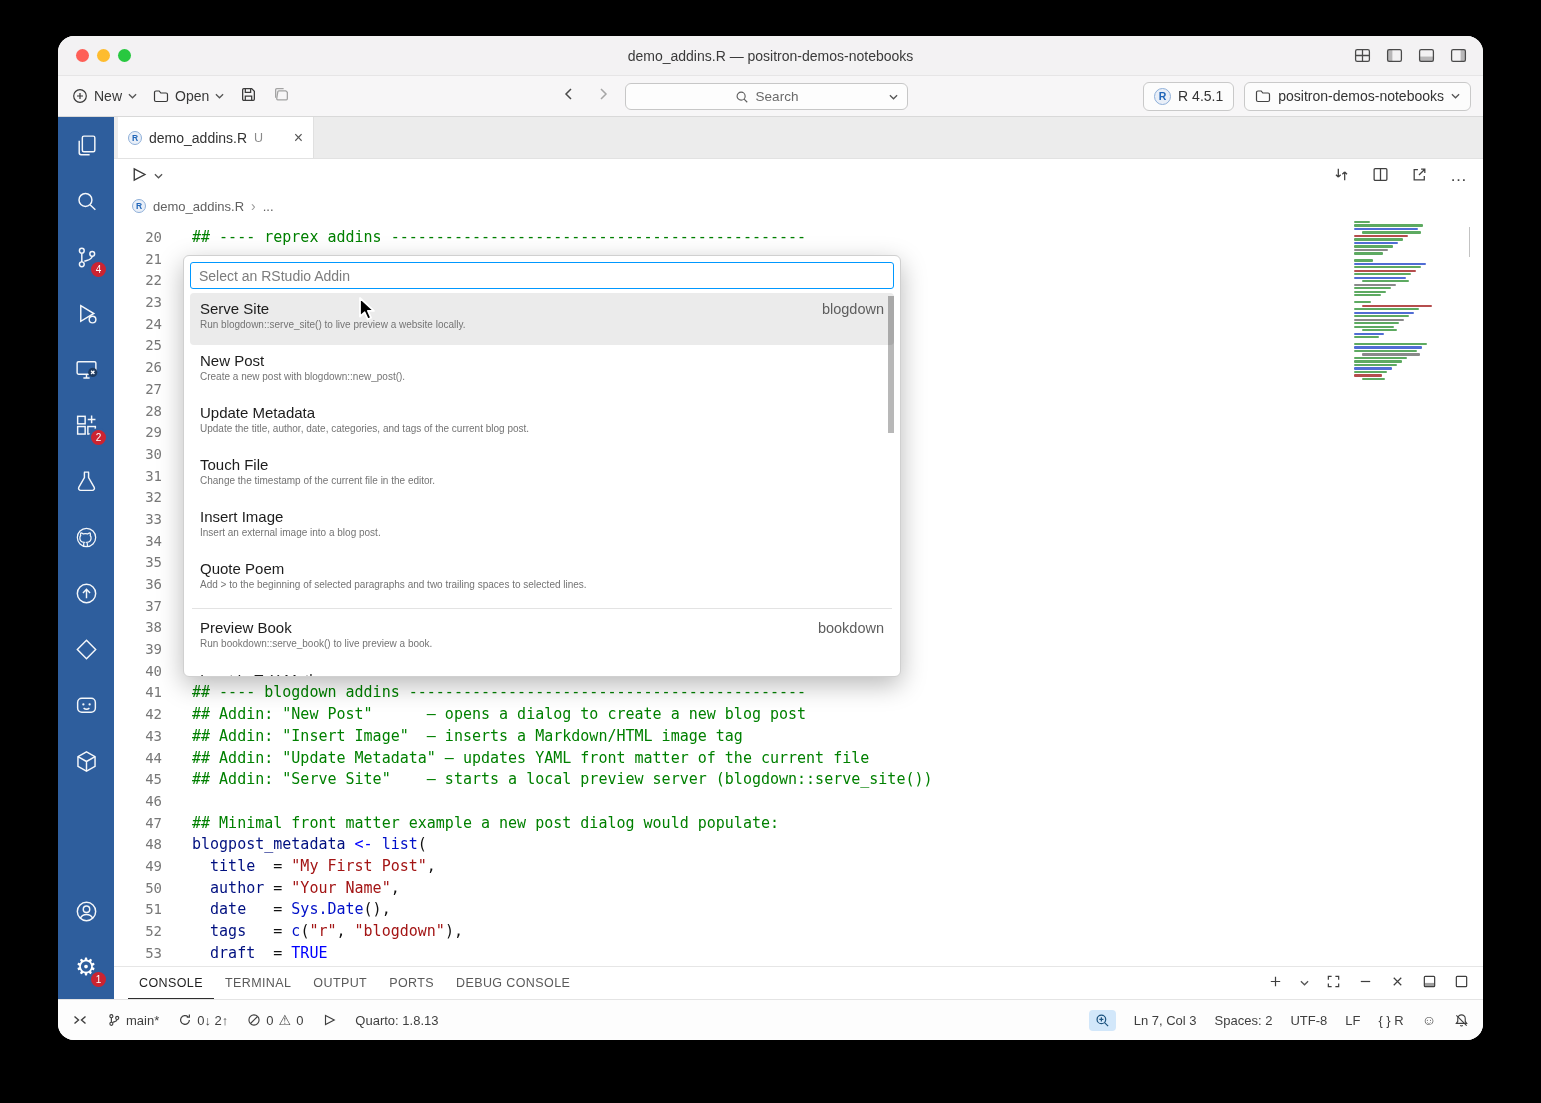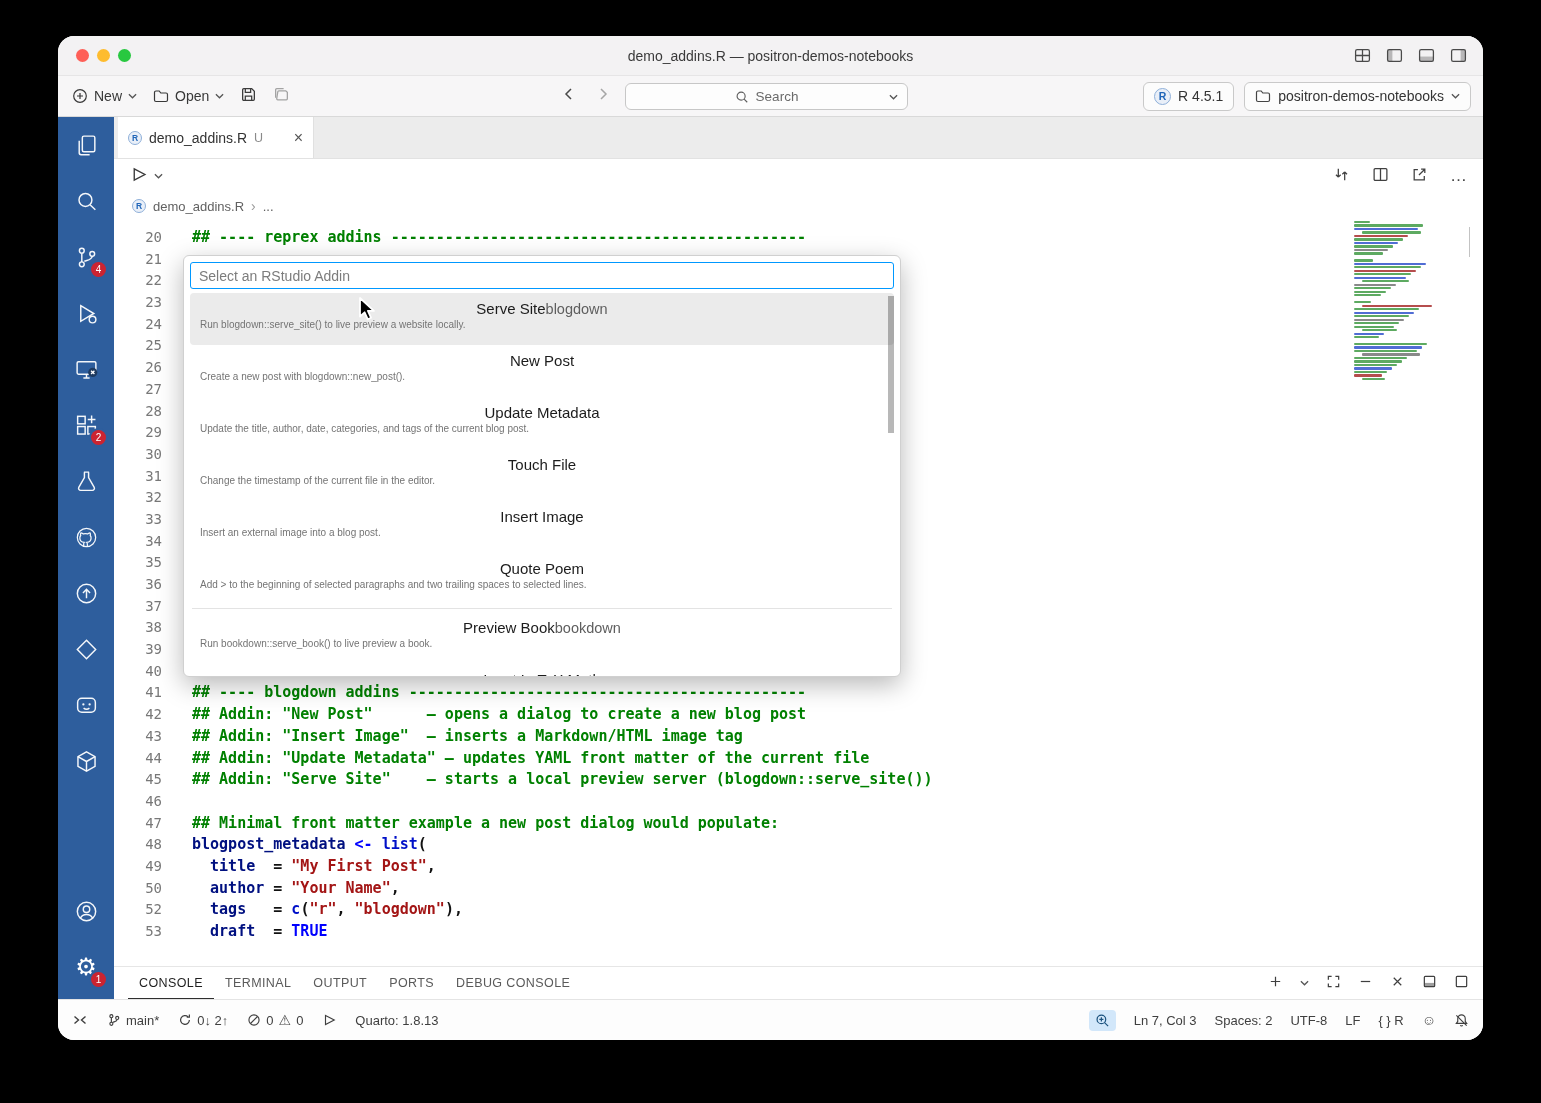--- a/index.html
+++ b/index.html
@@ -47,35 +47,35 @@
   .ed-actions{margin-left:auto;display:flex;gap:22px;align-items:center;color:#414141;}
   .more-dots{font-size:17px;color:#414141;line-height:0.4;}
 
   .breadcrumb{height:26px;background:#fff;display:flex;align-items:center;gap:7px;padding-left:18px;font-size:13px;color:#616161;flex:none;}
   .bc-sep{color:#9a9a9a;font-size:14px;}
 
   .editor{flex:1;background:#fff;position:relative;overflow:hidden;}
   .code-area{padding-top:8px;font-family:"DejaVu Sans Mono",monospace;font-size:15px;}
   .code-line{display:flex;height:21.7px;line-height:21.7px;white-space:pre;}
   .ln{width:48px;flex:none;text-align:right;color:#787878;font-size:14px;}
-  .lt{padding-left:30px;white-space:pre;color:#111;font-weight:bold;}
+  .lt{padding-left:30px;white-space:pre;color:#111;}
   .tok-comment{color:var(--comment);} .tok-string{color:var(--string);}
   .tok-keyword{color:var(--keyword);} .tok-function{color:var(--function);}
   .tok-variable{color:var(--variable);} .tok-plain{color:#111;}
   .minimap{position:absolute;top:2px;right:43px;width:86px;}
   .mm-row{height:2.2px;margin-bottom:1.3px;border-radius:1px;opacity:.8;}
   .scrollnub{position:absolute;right:0;top:8px;width:14px;height:30px;border-left:1px solid #c3c3c3;background:#fff;}
 
   
   .quickpick{position:absolute;left:125px;top:138px;width:718px;height:422px;background:#fff;border:1px solid #d0d0d0;border-radius:6px;box-shadow:0 8px 26px rgba(0,0,0,.28);padding:6px;overflow:hidden;z-index:10;}
   .qp-input{width:100%;height:27px;border:1.4px solid var(--focus-border);border-radius:3px;padding:0 8px;font-size:14px;color:#333;font-family:Liberation Sans, sans-serif;outline:none;margin-bottom:4px;background:#fff;}
   .qp-input::placeholder{color:#7c7c7c;}
   .qp-item{height:52px;padding:7px 10px 0;border-radius:4px;}
   .qp-item.active{background:#ebebeb;}
-  .qp-top{display:flex;justify-content:center;align-items:baseline;}
+  .qp-top{display:flex;justify-content:space-between;align-items:baseline;}
   .qp-title{font-size:15px;color:#1c1c1c;}
   .qp-tag{font-size:14.5px;color:#5e5e5e;}
   .qp-desc{font-size:10px;color:#747474;margin-top:2px;white-space:nowrap;overflow:hidden;}
   .qp-sep{height:1px;background:#e3e3e3;margin:3px 2px;}
   .qp-scroll{position:absolute;right:6px;top:40px;width:6px;height:137px;background:rgba(0,0,0,.28);}
 
   
   .paneltabs{height:33px;border-top:1px solid #e6e6e6;background:#fff;display:flex;align-items:center;padding-left:14px;position:relative;flex:none;}
   .pt-list{display:flex;height:100%;}
   .ptab{padding:0 11px;height:100%;display:flex;align-items:center;font-size:12.5px;letter-spacing:.4px;color:#5a5a5a;}
@@ -360,20 +360,21 @@
             <div class="code-line"><span class="ln">41</span><span class="lt"><span class="tok-comment">## ---- blogdown addins --------------------------------------------</span></span></div>
             <div class="code-line"><span class="ln">42</span><span class="lt"><span class="tok-comment">## Addin: "New Post"      — opens a dialog to create a new blog post</span></span></div>
             <div class="code-line"><span class="ln">43</span><span class="lt"><span class="tok-comment">## Addin: "Insert Image"  — inserts a Markdown/HTML image tag</span></span></div>
             <div class="code-line"><span class="ln">44</span><span class="lt"><span class="tok-comment">## Addin: "Update Metadata" — updates YAML front matter of the current file</span></span></div>
             <div class="code-line"><span class="ln">45</span><span class="lt"><span class="tok-comment">## Addin: "Serve Site"    — starts a local preview server (blogdown::serve_site())</span></span></div>
             <div class="code-line"><span class="ln">46</span><span class="lt"></span></div>
             <div class="code-line"><span class="ln">47</span><span class="lt"><span class="tok-comment">## Minimal front matter example a new post dialog would populate:</span></span></div>
             <div class="code-line"><span class="ln">48</span><span class="lt"><span class="tok-variable">blogpost_metadata</span><span class="tok-plain"> </span><span class="tok-keyword">&lt;-</span><span class="tok-plain"> </span><span class="tok-function">list</span><span class="tok-plain">(</span></span></div>
             <div class="code-line"><span class="ln">49</span><span class="lt"><span class="tok-plain">  </span><span class="tok-variable">title</span><span class="tok-plain">  = </span><span class="tok-string">"My First Post"</span><span class="tok-plain">,</span></span></div>
             <div class="code-line"><span class="ln">50</span><span class="lt"><span class="tok-plain">  </span><span class="tok-variable">author</span><span class="tok-plain"> = </span><span class="tok-string">"Your Name"</span><span class="tok-plain">,</span></span></div>
+            <div class="code-line"><span class="ln">51</span><span class="lt"><span class="tok-plain">  </span><span class="tok-variable">date</span><span class="tok-plain">   = </span><span class="tok-function">Sys.Date</span><span class="tok-plain">(),</span></span></div>
             <div class="code-line"><span class="ln">52</span><span class="lt"><span class="tok-plain">  </span><span class="tok-variable">tags</span><span class="tok-plain">   = </span><span class="tok-function">c</span><span class="tok-plain">(</span><span class="tok-string">"r"</span><span class="tok-plain">, </span><span class="tok-string">"blogdown"</span><span class="tok-plain">),</span></span></div>
             <div class="code-line"><span class="ln">53</span><span class="lt"><span class="tok-plain">  </span><span class="tok-variable">draft</span><span class="tok-plain">  = </span><span class="tok-keyword">TRUE</span></span></div>
           </div>
         <div class="minimap">
             <div class="mm-row" style="width: 16px; background: rgb(53, 149, 58); margin-left: 0px;"></div>
             <div class="mm-row" style="width: 69px; background: rgb(53, 149, 58); margin-left: 0px;"></div>
             <div class="mm-row" style="width: 64px; background: rgb(36, 73, 201); margin-left: 0px;"></div>
             <div class="mm-row" style="width: 59px; background: rgb(53, 149, 58); margin-left: 8px;"></div>
             <div class="mm-row" style="width: 54px; background: rgb(163, 32, 32); margin-left: 0px;"></div>
             <div class="mm-row" style="width: 49px; background: rgb(53, 149, 58); margin-left: 0px;"></div>

